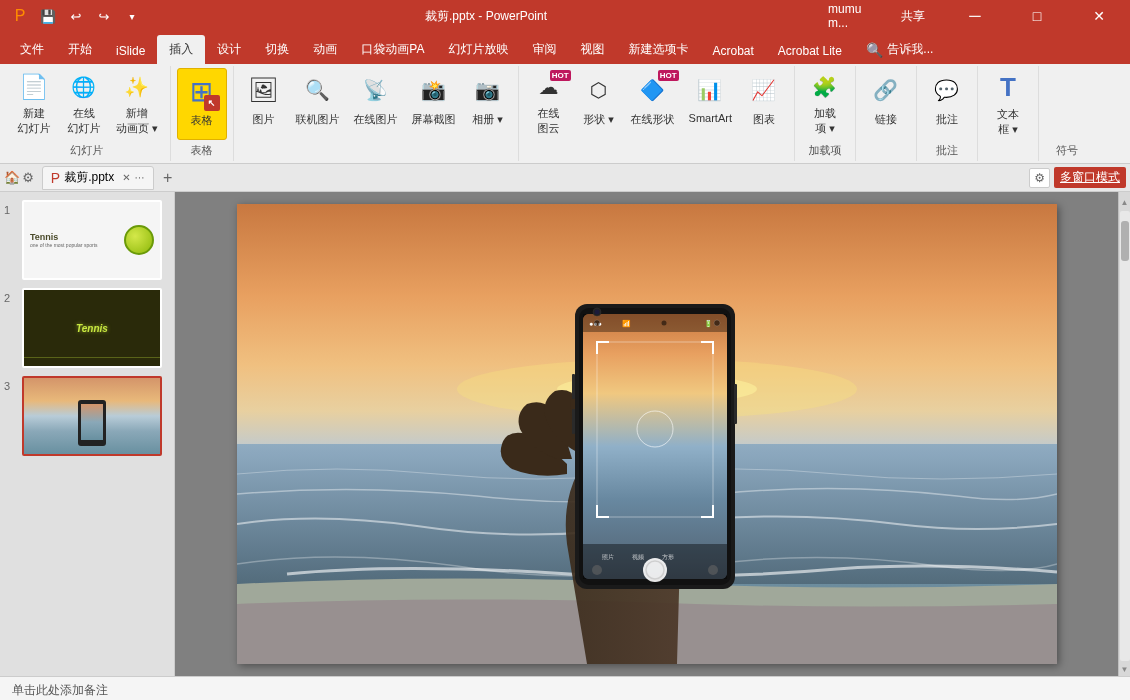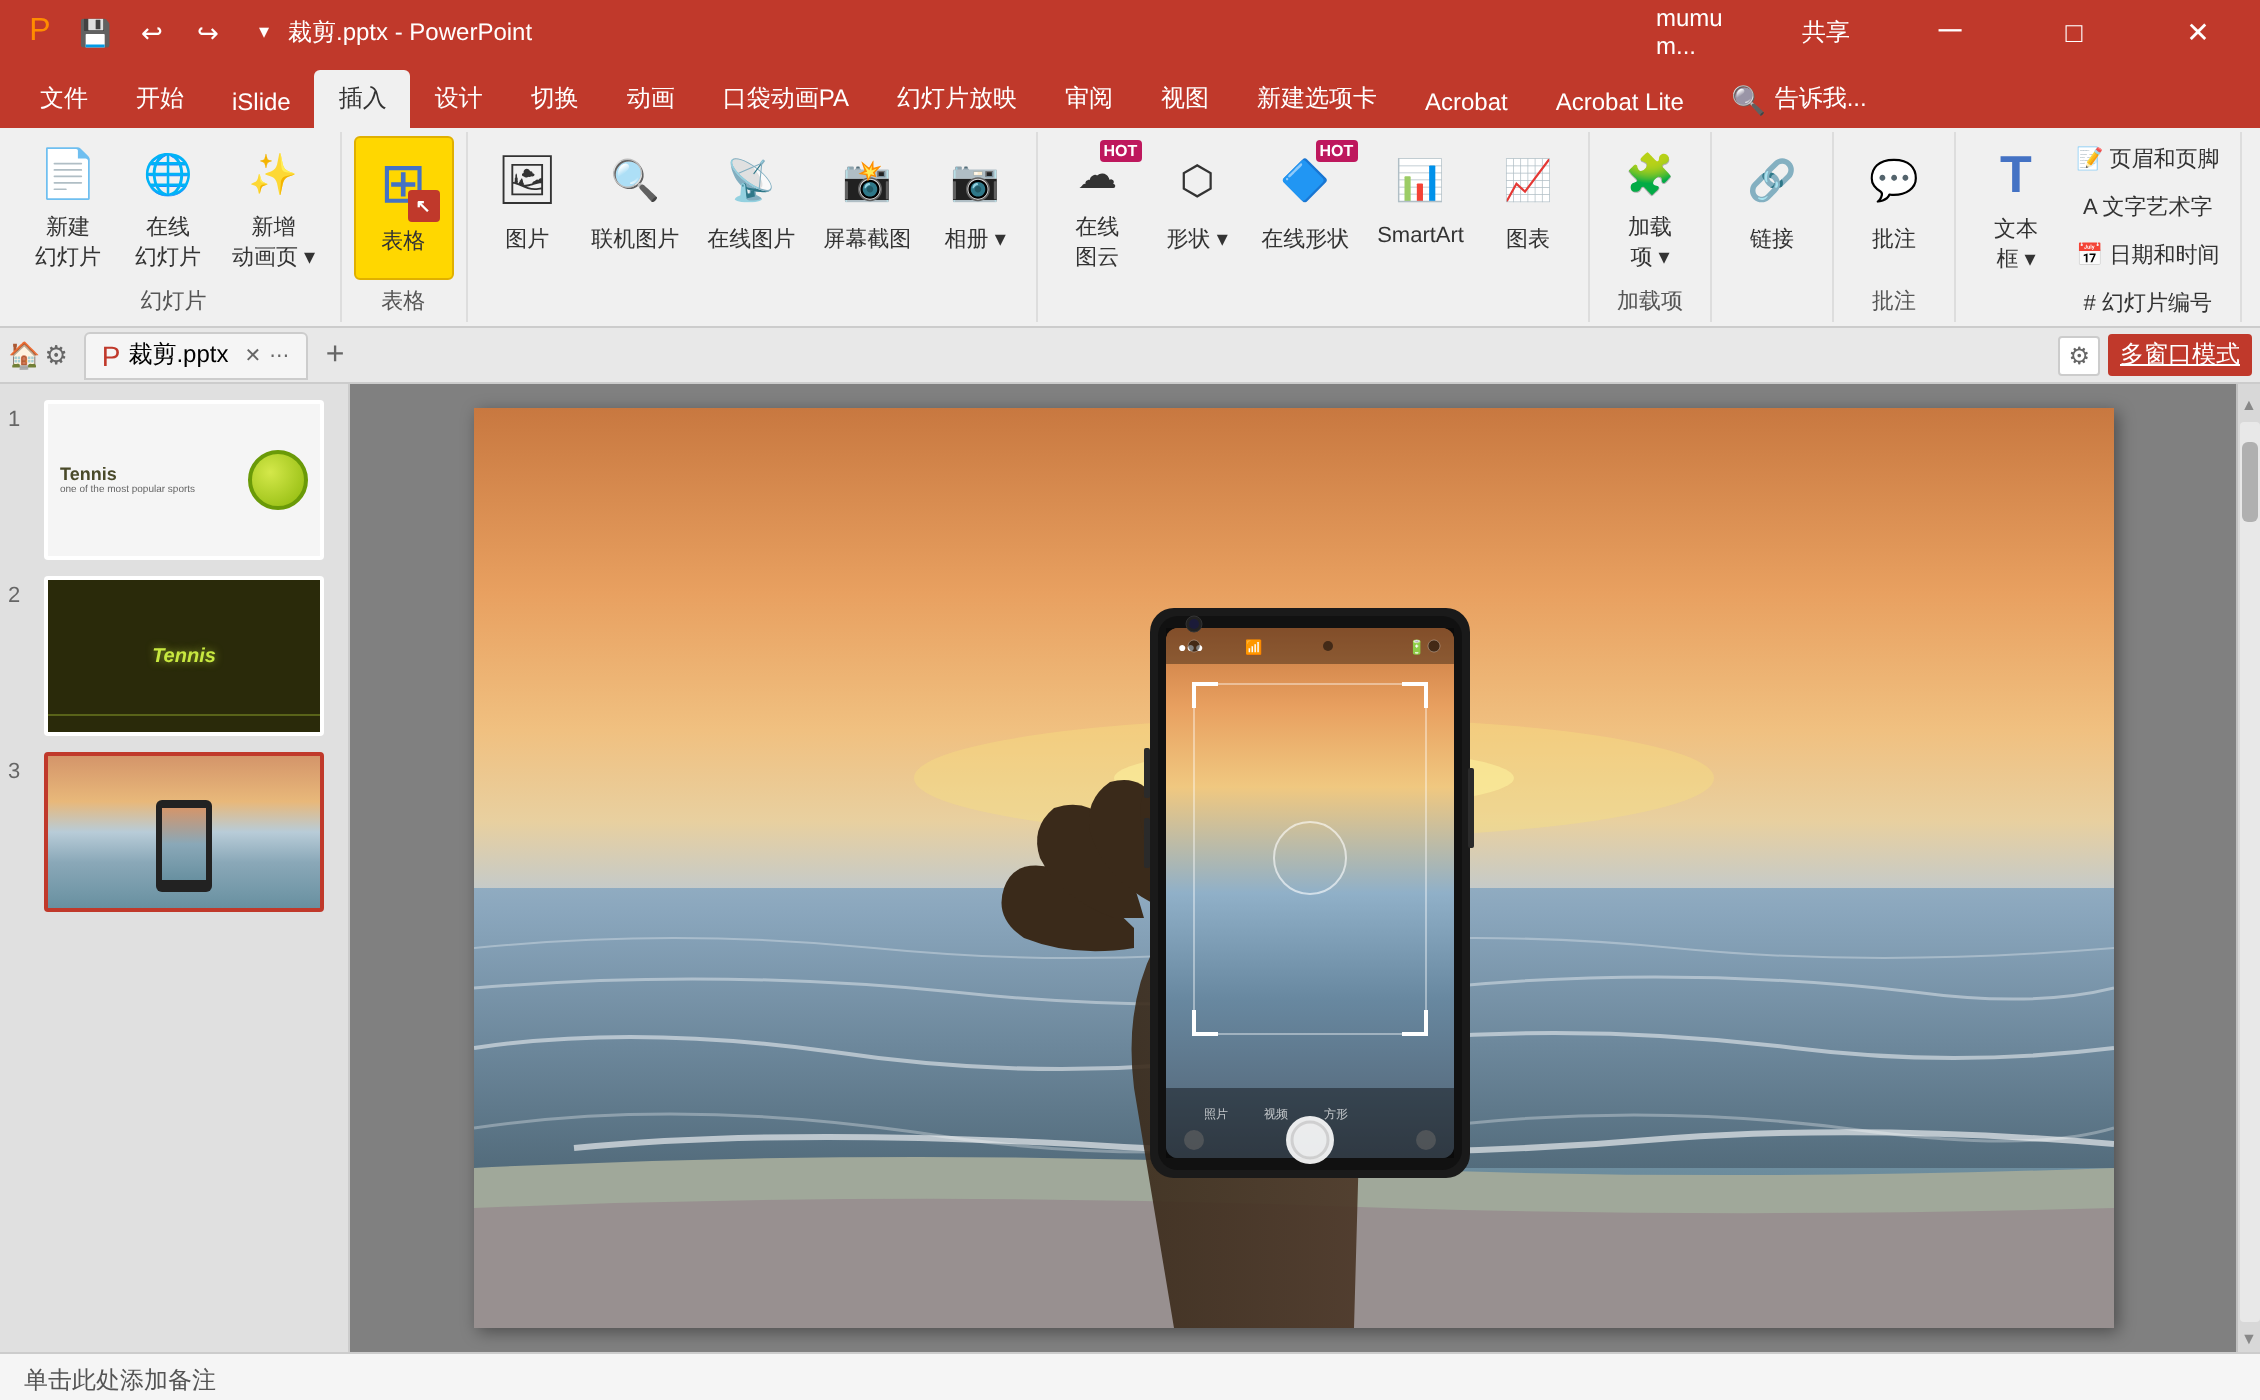--- a/index.html
+++ b/index.html
@@ -9,21 +9,21 @@
     .title-bar {
       height: 32px;
       background: #c0392b;
       display: flex;
       align-items: center;
       justify-content: space-between;
       padding: 0 8px;
       color: white;
     }
     .title-bar-left { display: flex; align-items: center; gap: 4px; }
-    .title-bar-title { flex: 1; text-align: left; font-size: 12px; color: white; }
+    .title-bar-title { flex: 1; text-align: center; font-size: 12px; color: white; }
     .title-bar-controls { display: flex; gap: 16px; }
     .title-bar-btn {
       width: 46px; height: 32px;
       display: flex; align-items: center; justify-content: center;
       color: white; font-size: 14px; cursor: pointer;
     }
     .qa-btn { width: 24px; height: 24px; display: flex; align-items: center; justify-content: center; color: white; font-size: 13px; cursor: pointer; border-radius: 2px; }
 
     
     .ribbon-tabs {
@@ -413,27 +413,20 @@
       </div>
     </div>
     <div class="ribbon-group-label">批注</div>
   </div>
 
   <div class="ribbon-group">
     <div class="ribbon-group-items">
       <div class="ribbon-btn">
         <div class="ribbon-icon" style="font-size:26px; font-weight:bold; color:#4472c4;">T</div>
         <div>文本<br>框 ▾</div>
-      </div>
-      <div class="ribbon-col">
-        <div class="ribbon-btn-small">📝 页眉和页脚</div>
-        <div class="ribbon-btn-small">A 文字艺术字</div>
-        <div class="ribbon-btn-small">📅 日期和时间</div>
-        <div class="ribbon-btn-small"># 幻灯片编号</div>
-
       </div>
     </div>
 
   </div>
 
   <div class="ribbon-group">
     <div class="ribbon-group-items">
       <div class="ribbon-btn">
         
         

